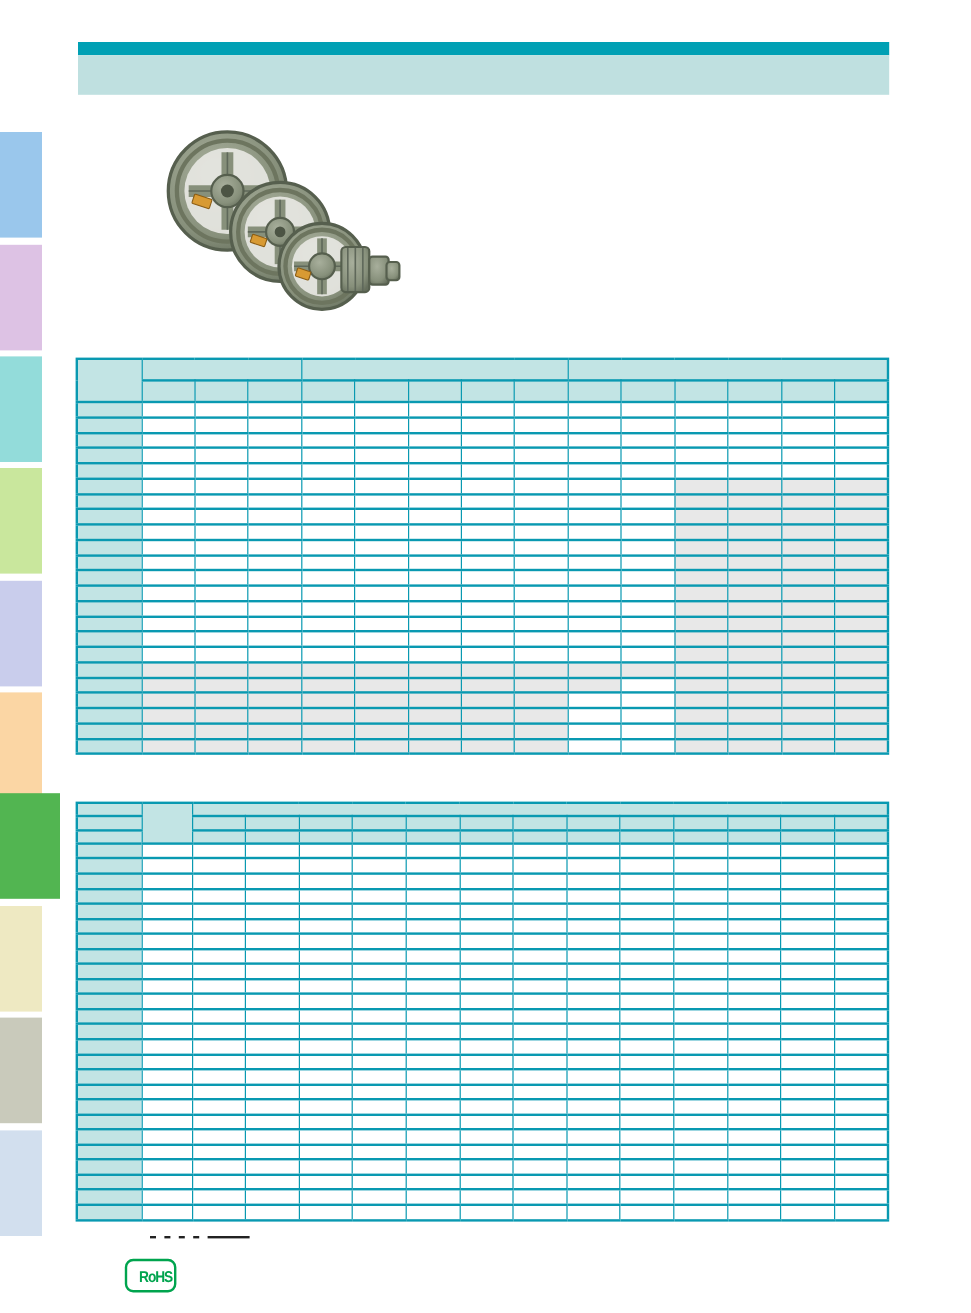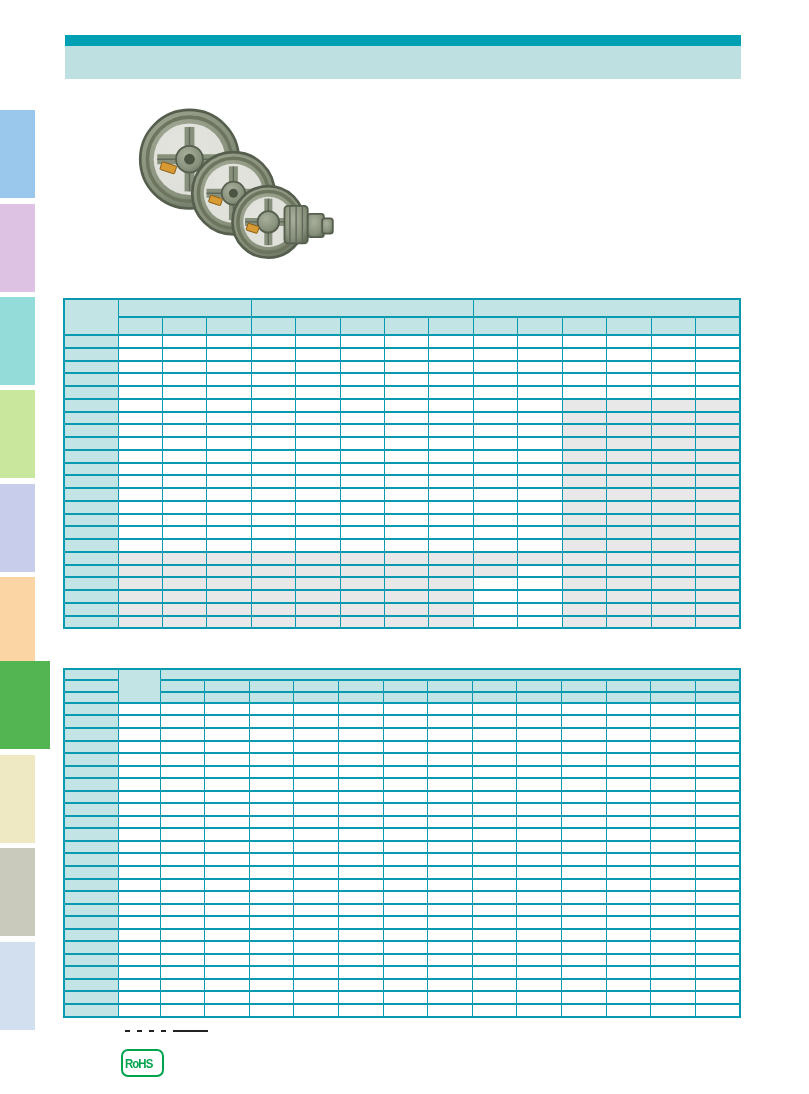--- a/index.html
+++ b/index.html
@@ -39,22 +39,22 @@
       linear-gradient(to bottom right,
         rgba(0,0,0,0) calc(50% - 1px), var(--teal) calc(50% - 1px),
         var(--teal) calc(50% + 1px), rgba(0,0,0,0) calc(50% + 1px)),
       var(--hdr);
   }
 
   #footnote-marks{position:absolute; left:125px; top:1030px; display:flex; align-items:center; gap:7px;}
   #footnote-marks .dash{width:5px; height:2px; background:var(--ink);}
   #footnote-marks .rule{width:35px; height:2px; background:var(--ink);}
 
-  #rohs-badge{position:absolute; left:121px; top:1049px; width:39px; height:24px;
-    border:2px solid var(--rohs); border-radius:7px; display:flex; align-items:center; justify-content:flex-start;}
+  #rohs-badge{position:absolute; left:104px; top:1049px; width:39px; height:24px;
+    border:2px solid var(--rohs); border-radius:7px; display:flex; align-items:center; justify-content:flex-end;}
   #rohs-badge span{color:var(--rohs); font-weight:bold; font-size:13px; letter-spacing:-1px;
     transform:scaleX(.88);}
 </style>
 </head>
 <body>
 
 <div id="page">
 
   <div id="title-bar" class="bar"></div>
   <div id="subtitle-bar" class="bar"></div>

